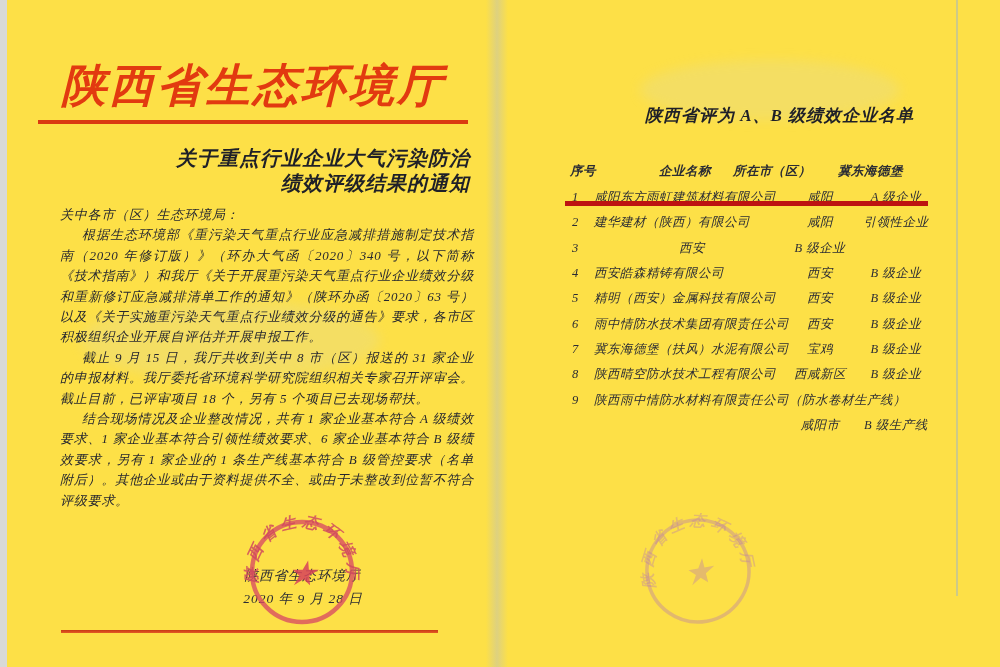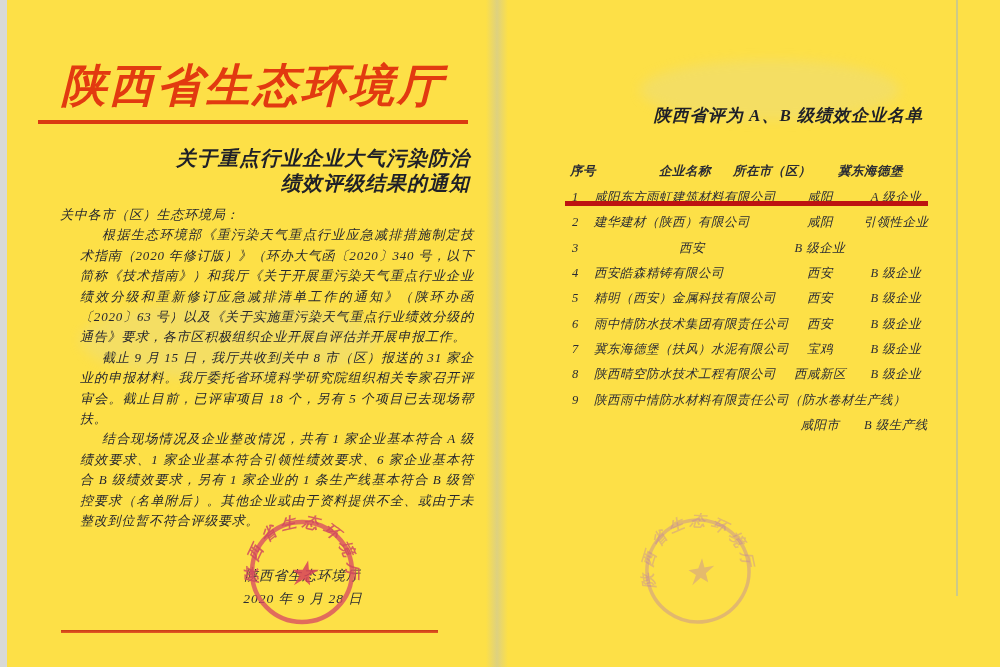--- a/index.html
+++ b/index.html
@@ -26,36 +26,36 @@
   }
   .agency-underline{position:absolute;left:38px;top:120px;width:430px;height:4px;background:#da3a10;}
   .doc-title{position:absolute;left:40px;width:430px;margin:0;text-align:right;
     font-size:20px;font-weight:bold;color:#1f2028;letter-spacing:1px;}
   .doc-title.l1{top:145px;}
   .doc-title.l2{top:170px;}
   .body-block{position:absolute;left:60px;top:205px;width:414px;
     font-size:13px;line-height:20.4px;letter-spacing:.8px;
     text-align:justify;text-align-last:left;color:#26272f;}
   .body-block p{margin:0;}
-  .body-block p.para{text-indent:1.7em;margin-left:20px;}
+  .body-block p.para{text-indent:1.7em;}
   .sig-name{position:absolute;left:240px;top:567px;width:125px;text-align:center;
     font-size:13.5px;letter-spacing:1px;color:#2a2b33;}
   .sig-date{position:absolute;left:233px;top:590px;width:140px;text-align:center;
     font-size:13.5px;letter-spacing:1px;color:#2a2b33;}
   .footer-rule{position:absolute;left:61px;top:630px;width:377px;height:3px;
     background:linear-gradient(180deg,#c63a14,#e65a24);}
 
   
   .seal{position:absolute;}
   .seal text{font-family:"Liberation Serif","DejaVu Serif",serif;}
   .seal-left{left:242px;top:512px;width:120px;height:120px;}
   .seal-right{left:638px;top:511px;width:120px;height:120px;transform:rotate(-10deg);}
 
   
-  .list-title{position:absolute;left:548px;top:104px;width:375px;margin:0;text-align:right;
+  .list-title{position:absolute;left:592px;top:104px;width:375px;margin:0;text-align:center;
     font-size:17px;font-weight:bold;letter-spacing:1px;color:#1f2028;}
   .tbl{position:absolute;left:568px;top:160px;width:374px;font-size:12.5px;
     letter-spacing:.5px;color:#2b2c34;}
   .tbl .hrow{position:relative;height:25px;font-weight:bold;}
   .tbl .hrow span{position:absolute;top:3px;white-space:nowrap;}
   .h-seq{left:2px;}
   .h-name{left:73px;margin-left:18px;}
   .h-city{left:165px;}
   .h-rating{left:270px;}
   .trow{display:grid;grid-template-columns:26px 196px 60px 92px;height:25.3px;align-items:center;}

